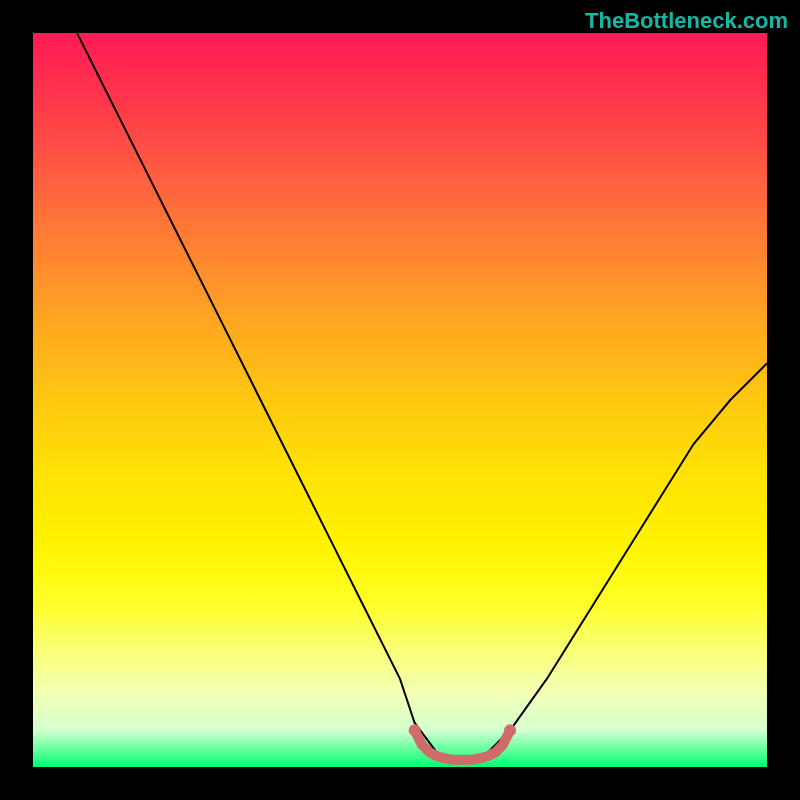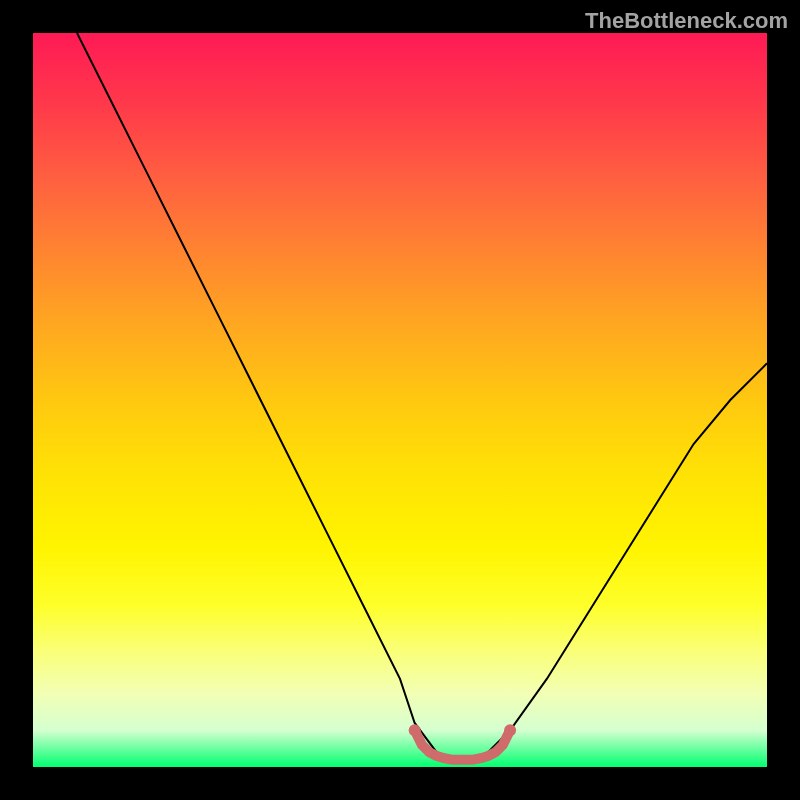--- a/index.html
+++ b/index.html
@@ -8,21 +8,21 @@
     width: 800px;
     height: 800px;
     background: #000;
     position: relative;
     font-family: Arial, sans-serif;
   }
   .watermark {
     position: absolute;
     top: 8px;
     right: 12px;
-    color: #a3a3a3;
+    color: #14b8a6;
     font-size: 22px;
     font-weight: bold;
     z-index: 10;
   }
   .plot {
     position: absolute;
     left: 33px;
     top: 33px;
     width: 734px;
     height: 734px;

